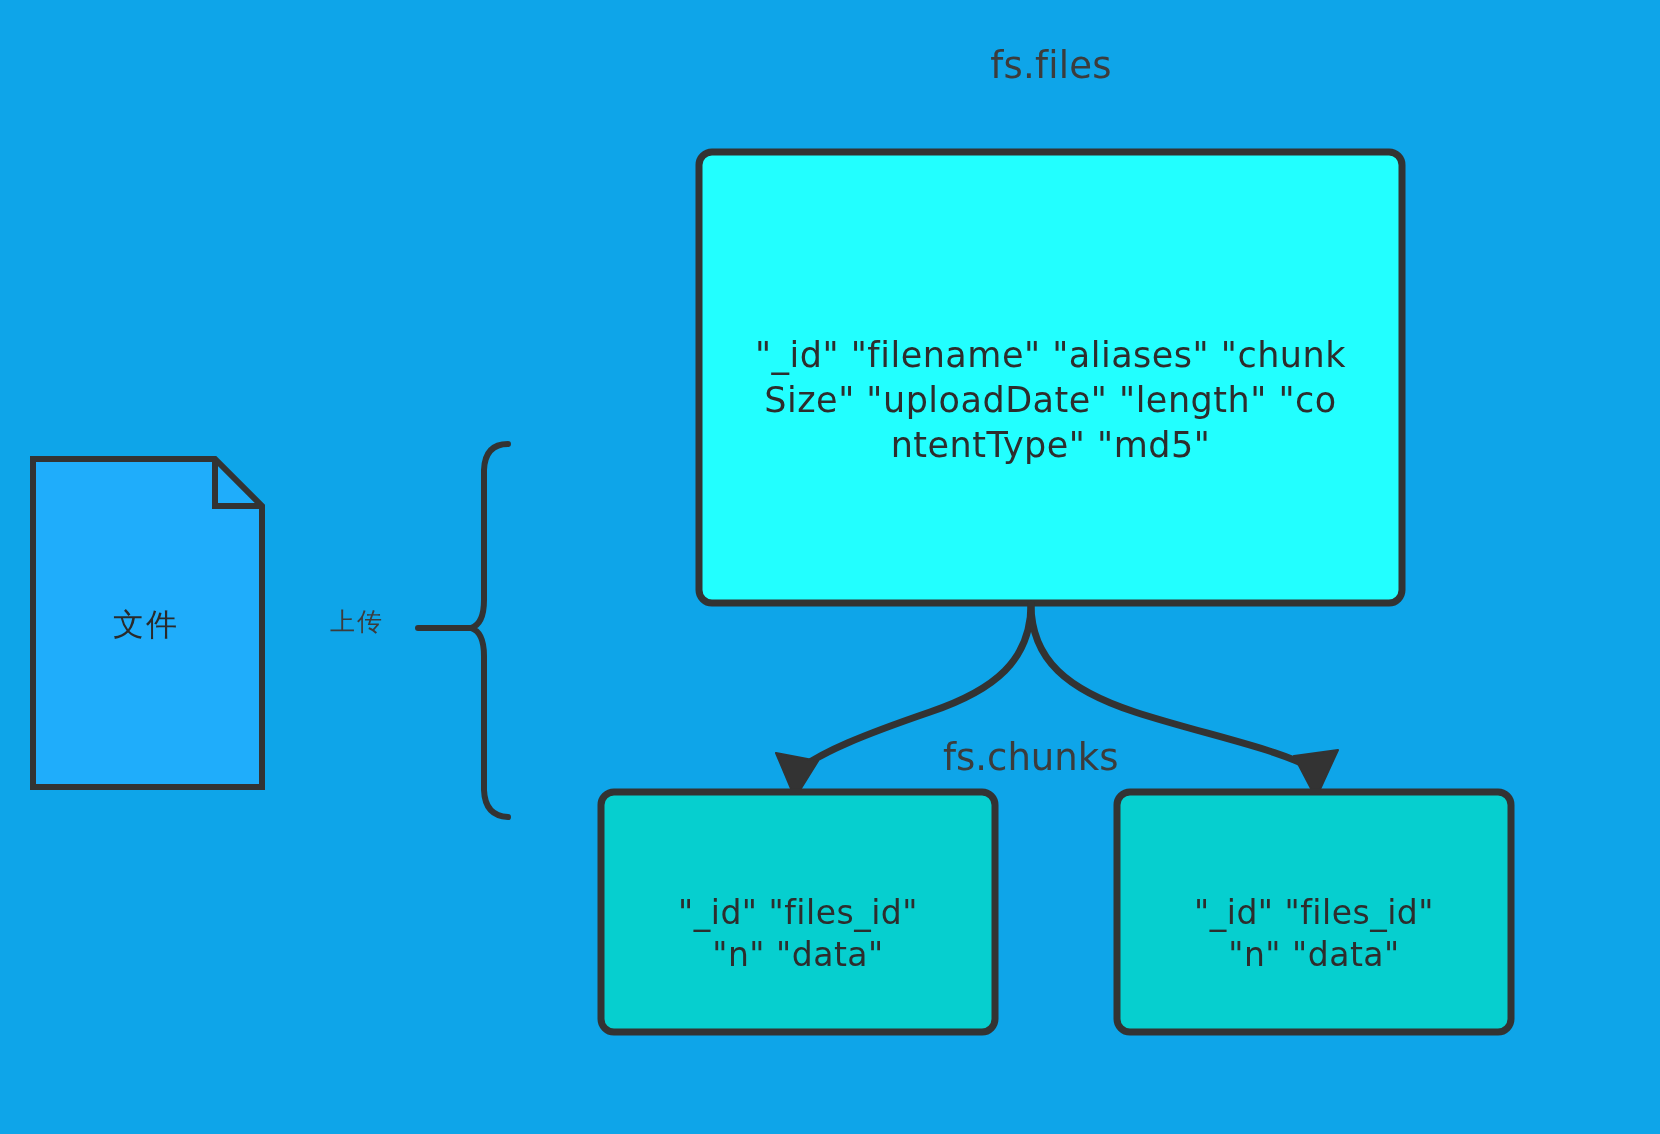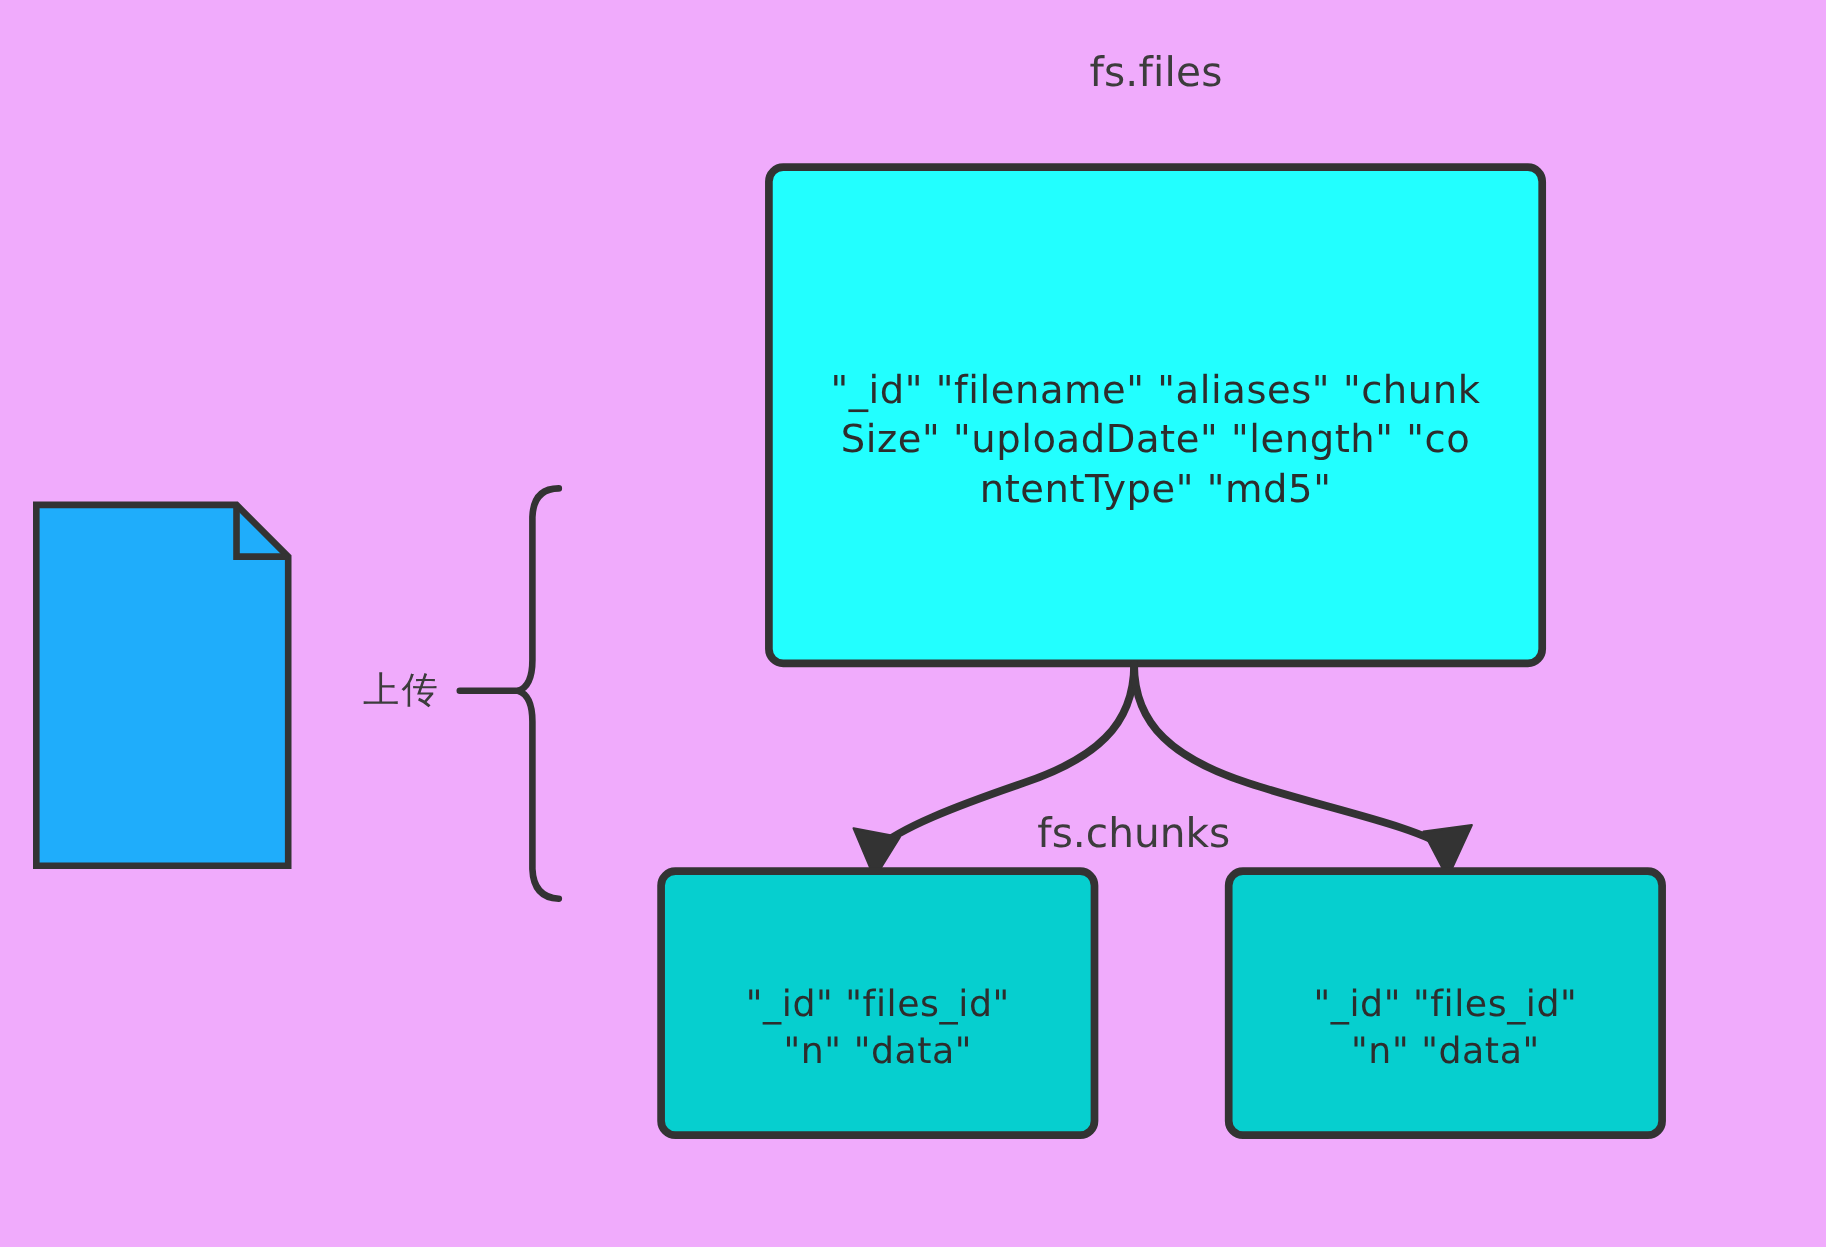--- a/index.html
+++ b/index.html
@@ -5,21 +5,21 @@
 <style>
   html, body {
     margin: 0;
     padding: 0;
     background: #f7f7f7;
   }
   #canvas {
     position: relative;
     width: 1660px;
     height: 1134px;
-    background: #f0abfc;
+    background: #0ea5e9;
     font-family: "DejaVu Sans", "Liberation Sans", sans-serif;
     overflow: hidden;
   }
   svg.layer {
     position: absolute;
     left: 0;
     top: 0;
     width: 1660px;
     height: 1134px;
     overflow: visible;
@@ -49,21 +49,21 @@
   #chunks-title {
     left: 943px;
     top: 736px;
     font-size: 37px;
     color: #3c3c3c;
   }
   
   #upload-label {
     left: 330px;
     top: 605px;
-    font-size: 33px;
+    font-size: 25px;
     color: #3c3c3c;
     letter-spacing: 2px;
   }
   
   #file-card-text {
     left: 30px;
     top: 604px;
     width: 232px;
     text-align: center;
     font-size: 31px;
@@ -160,20 +160,21 @@
   </div>
 
   <div class="box-text" id="files-fields">"_id"   "filename"   "aliases"   "chunk
 Size"   "uploadDate"   "length"   "co
 ntentType"   "md5"</div>
 
   <div class="node-label" id="chunks-title">fs.chunks</div>
 
   <div class="node-label" id="upload-label">上传</div>
 
+  <div class="node-label" id="file-card-text">文件</div>
 
   <div class="box-text" id="chunk1-fields">"_id"    "files_id"
 "n"    "data"</div>
 
   <div class="box-text" id="chunk2-fields">"_id"    "files_id"
 "n"    "data"</div>
 
 </div>
 
 </body></html>

